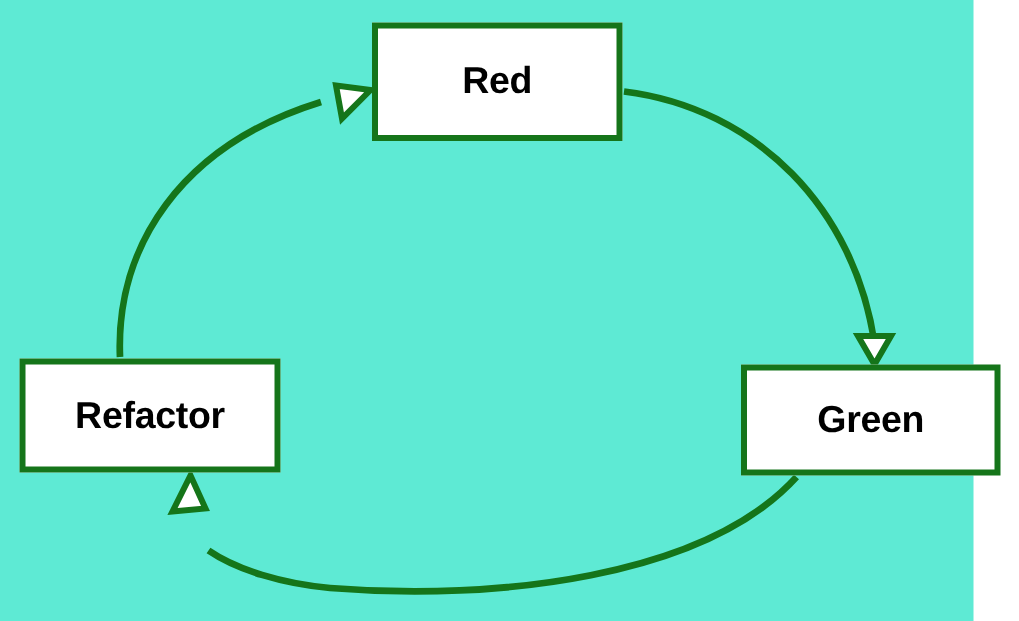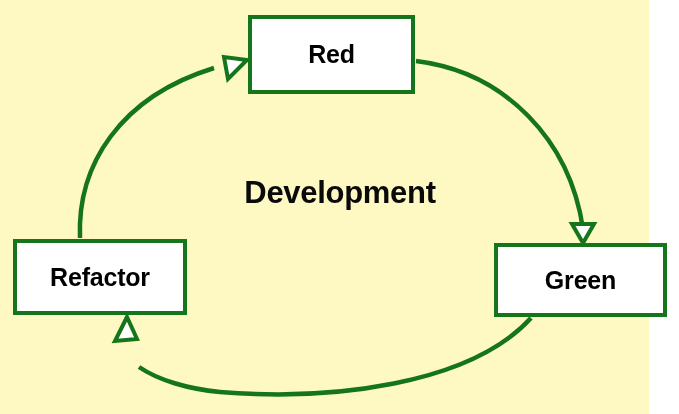--- a/index.html
+++ b/index.html
@@ -10,21 +10,21 @@
   body {
     width: 679px;
     height: 414px;
     overflow: hidden;
     font-family: "Liberation Sans", sans-serif;
   }
   #canvas {
     position: relative;
     width: 649px;
     height: 414px;
-    background: #fef9c3;
+    background: #5eead4;
   }
   #cycle-svg {
     position: absolute;
     left: 0;
     top: 0;
     width: 679px;
     height: 414px;
   }
   .node-box {
     position: absolute;
@@ -112,16 +112,15 @@
 
   <div class="node-box" id="node-green">
     <span class="node-label">Green</span>
   </div>
 
   <div class="node-box" id="node-refactor">
     <span class="node-label">Refactor</span>
   </div>
 
   <div id="center-title">
-    <span class="title-line">Development</span>
   </div>
 
 </div>
 
 </body></html>

